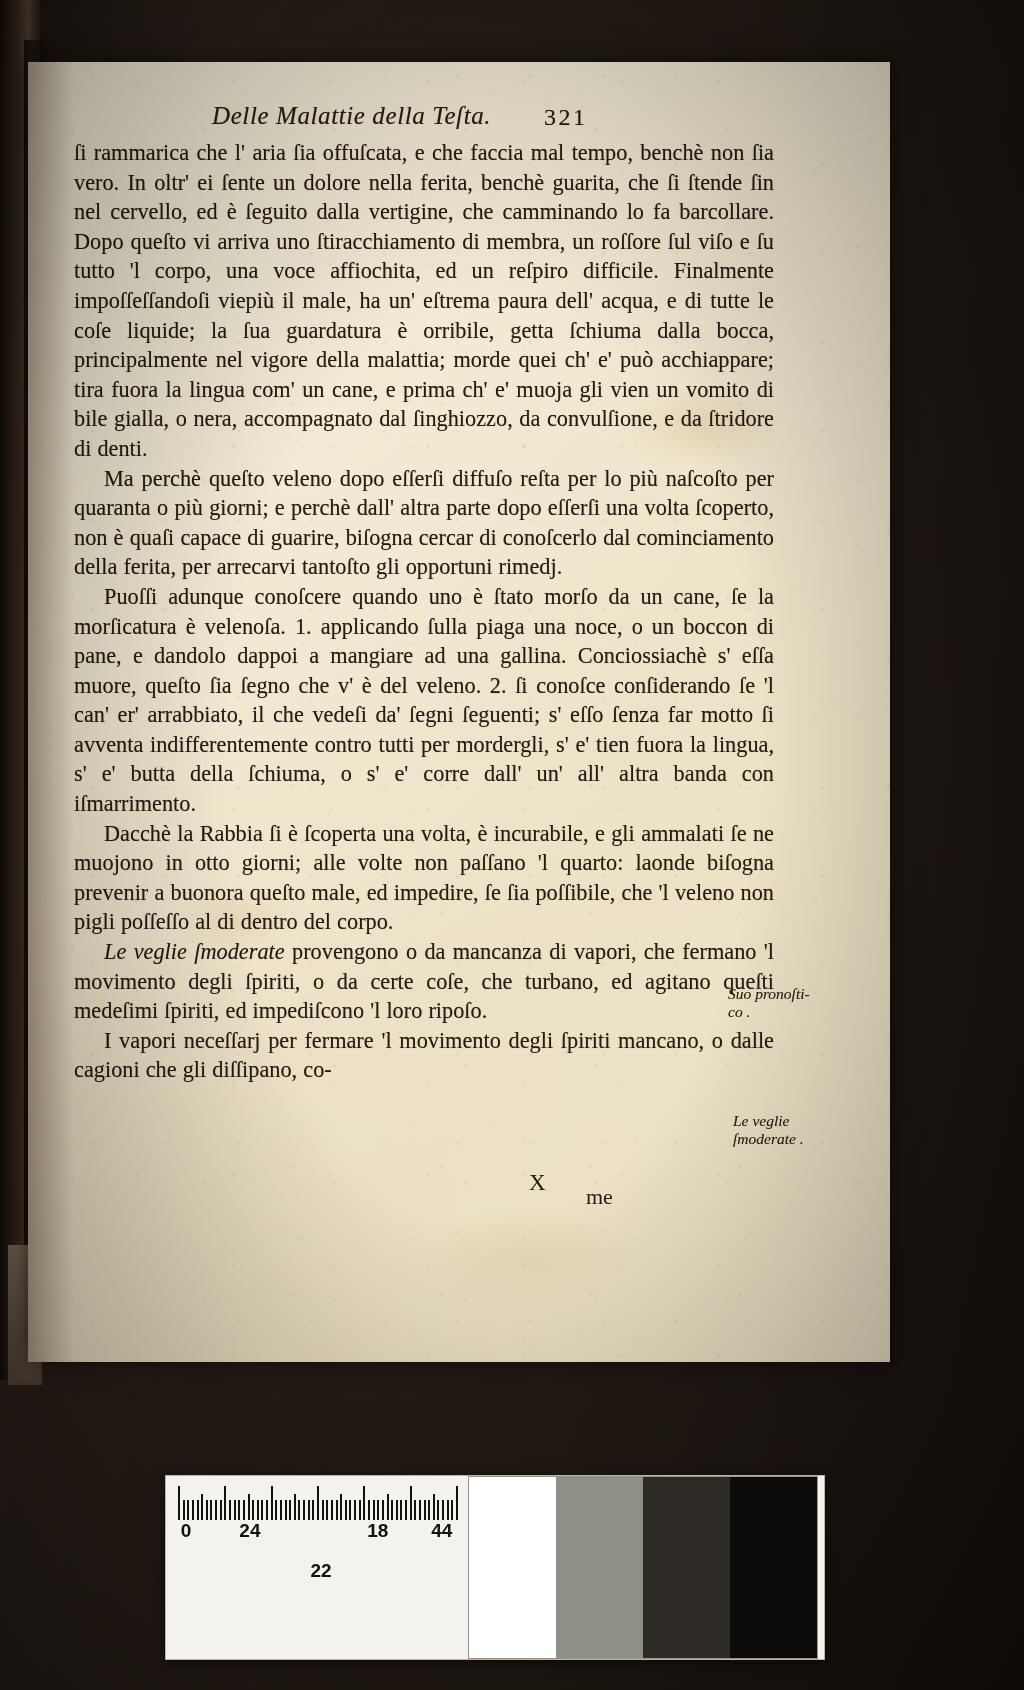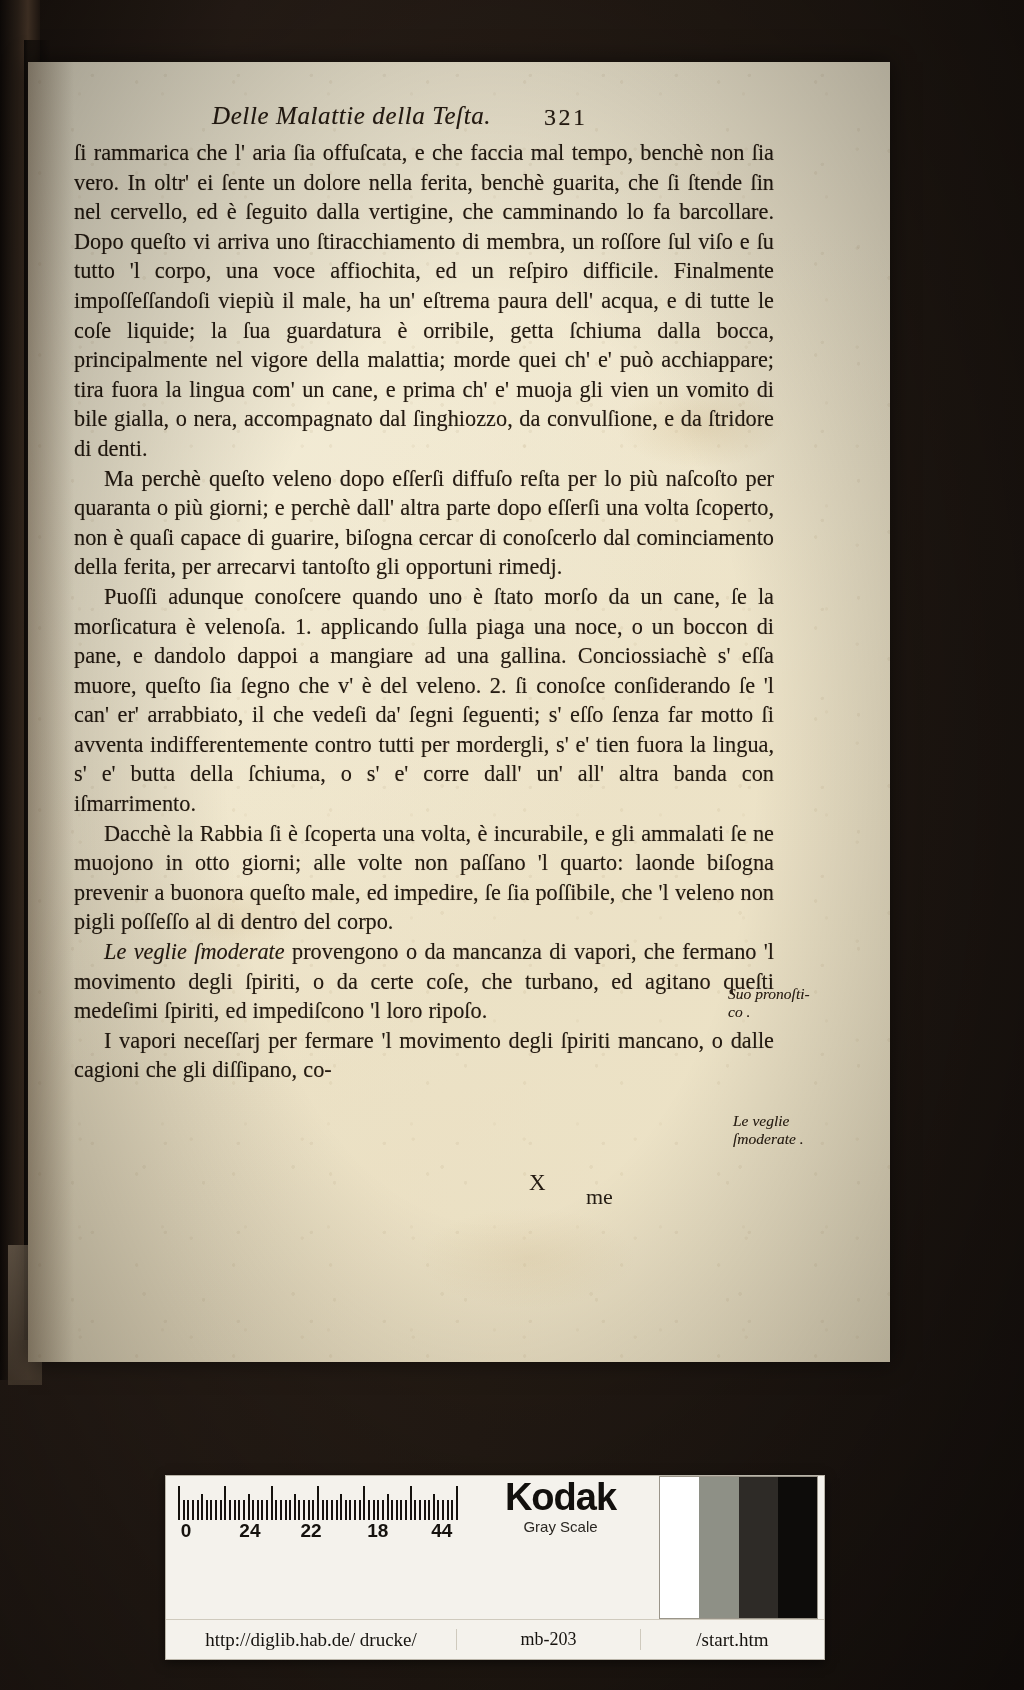--- a/index.html
+++ b/index.html
@@ -402,37 +402,28 @@
           <div class="tick" style="left: 260.833px; height: 26px;"></div>
           <div class="tick" style="left: 265.467px; height: 20px;"></div>
           <div class="tick" style="left: 270.1px; height: 20px;"></div>
           <div class="tick" style="left: 274.733px; height: 20px;"></div>
           <div class="tick" style="left: 279.367px; height: 20px;"></div>
           <div class="tick" style="left: 284px; height: 34px;"></div>
         </div>
       <div id="ruler-labels">
           <div class="ruler-label" style="left: 14px;">0</div>
           <div class="ruler-label" style="left: 77.94px;">24</div>
-          <div class="ruler-label" style="left: 139px;">22</div>
+          <div class="ruler-label" style="left: 149px; margin-top: 40px;">22</div>
           <div class="ruler-label" style="left: 205.82px;">18</div>
           <div class="ruler-label" style="left: 269.76px;">44</div>
         </div>
     </div>
 
-    <div id="kodak-block">
-      <div id="kodak-wordmark">Kodak</div>
-      <div id="kodak-subtitle">Gray Scale</div>
-    </div>
 
     <div id="gray-scale">
         <div class="gray-patch" style="background: rgb(255, 255, 255);"></div>
         <div class="gray-patch" style="background: rgb(142, 144, 134);"></div>
         <div class="gray-patch" style="background: rgb(46, 43, 39);"></div>
         <div class="gray-patch" style="background: rgb(13, 12, 10);"></div>
       </div>
   </div>
 
-  <div id="target-footer">
-    <div id="url-left">http://diglib.hab.de/ drucke/</div>
-    <div id="shelfmark-box">mb-203</div>
-    <div id="url-right">/start.htm</div>
-  </div>
 </div>
 
 </body></html>

